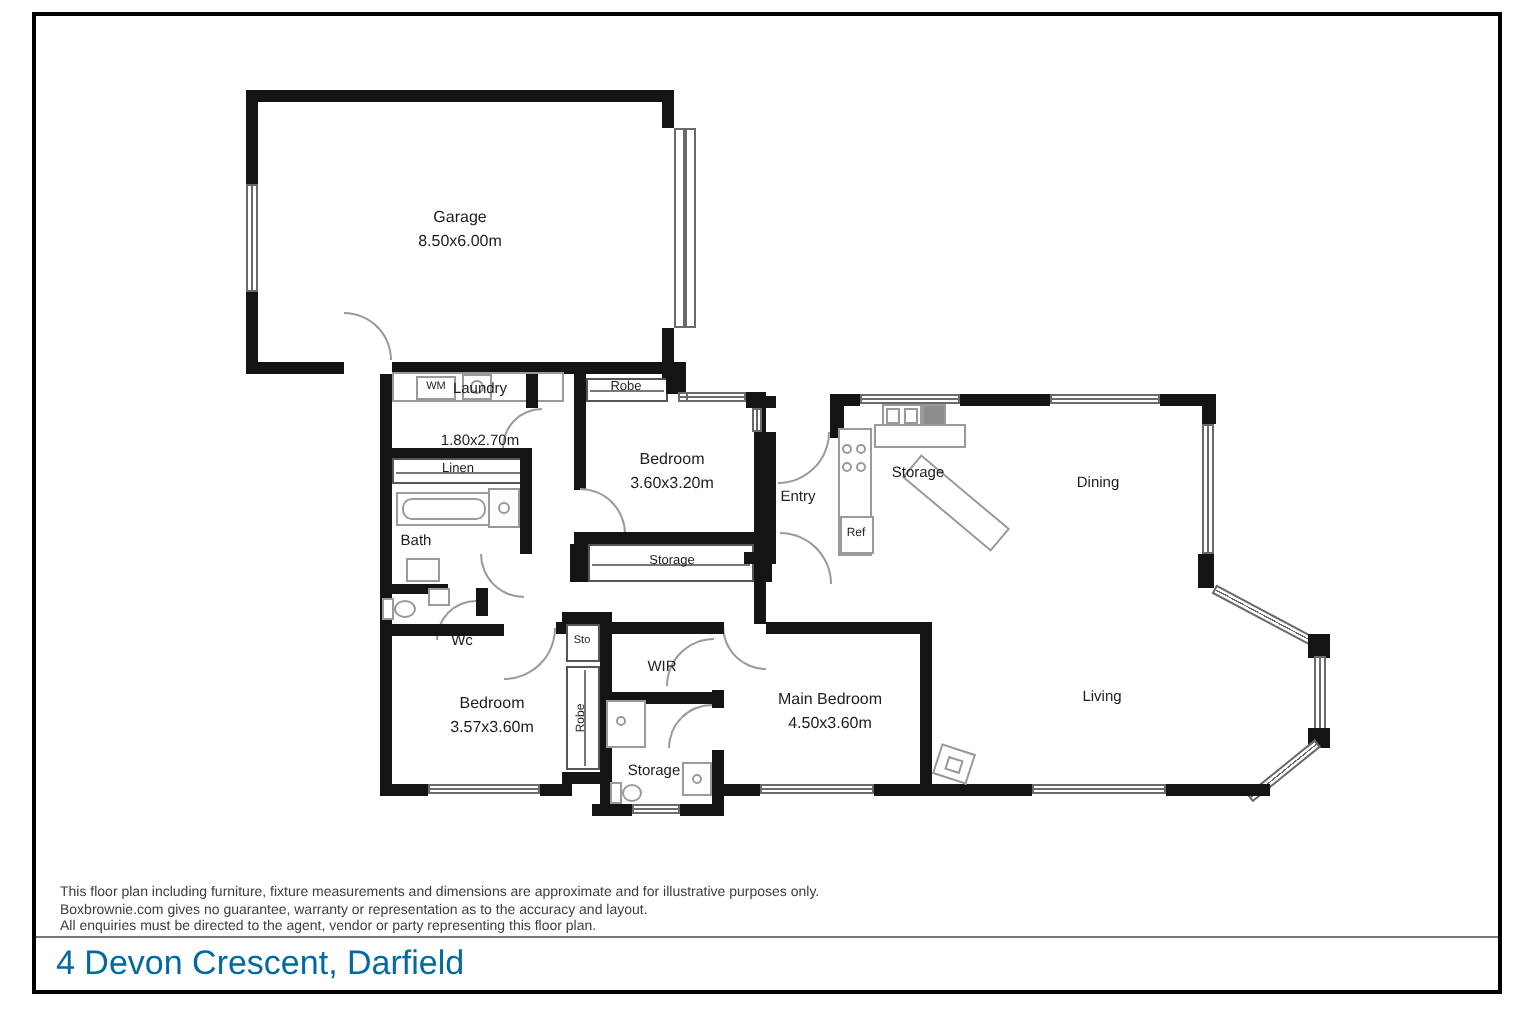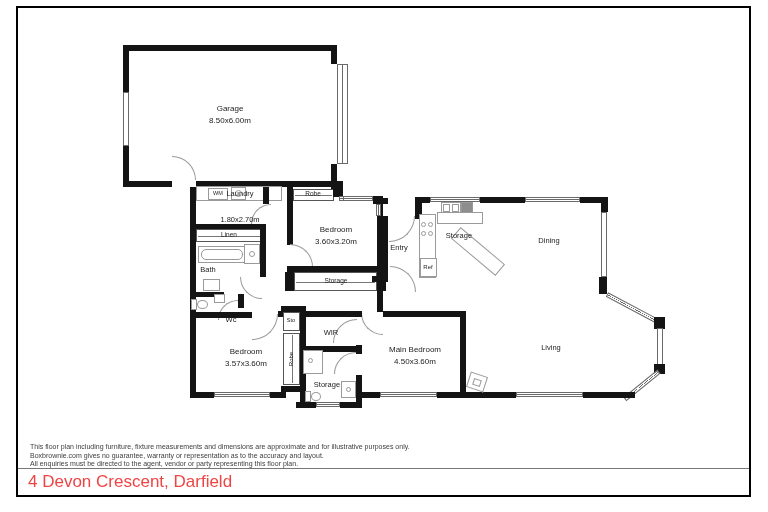--- a/index.html
+++ b/index.html
@@ -22,21 +22,21 @@
   .fix{position:absolute;border:1px solid #9a9a9a;background:#fff;box-sizing:border-box;}
   .dot{position:absolute;width:5px;height:5px;border:1px solid #9a9a9a;border-radius:50%;box-sizing:border-box;background:#fff;}
   .lbl{position:absolute;transform:translate(-50%,-50%);white-space:nowrap;line-height:1;
        font-size:8px;color:#1c1c1c;text-align:center;}
   .lbl.s7{font-size:7.5px;} .lbl.s65{font-size:6.5px;} .lbl.s6{font-size:6px;} .lbl.s55{font-size:5.5px;}
   .lbl.rot{transform:translate(-50%,-50%) rotate(-90deg);}
   .title{position:absolute;left:0;right:0;top:419px;text-align:center;font-size:14px;
          letter-spacing:7px;color:#333;font-weight:500;}
   .disc{position:absolute;left:30px;top:443px;font-size:7px;line-height:8.6px;color:#3d3d3d;}
   .addr-line{position:absolute;left:18px;top:468px;width:731px;height:1px;background:#777;}
-  .addr{position:absolute;left:28px;top:472px;font-size:17px;color:#ef4444;}
+  .addr{position:absolute;left:28px;top:472px;font-size:17px;color:#0369a1;}
 </style>
 </head>
 <body>
 
 <div class="page">
   <div class="frame"></div>
 
   <div class="wall" style="left:123px;top:45px;width:214px;height:6px"></div>
   <div class="wall" style="left:123px;top:45px;width:6px;height:47px"></div>
   <div class="winv" style="left:123px;top:92px;height:54px"></div>

